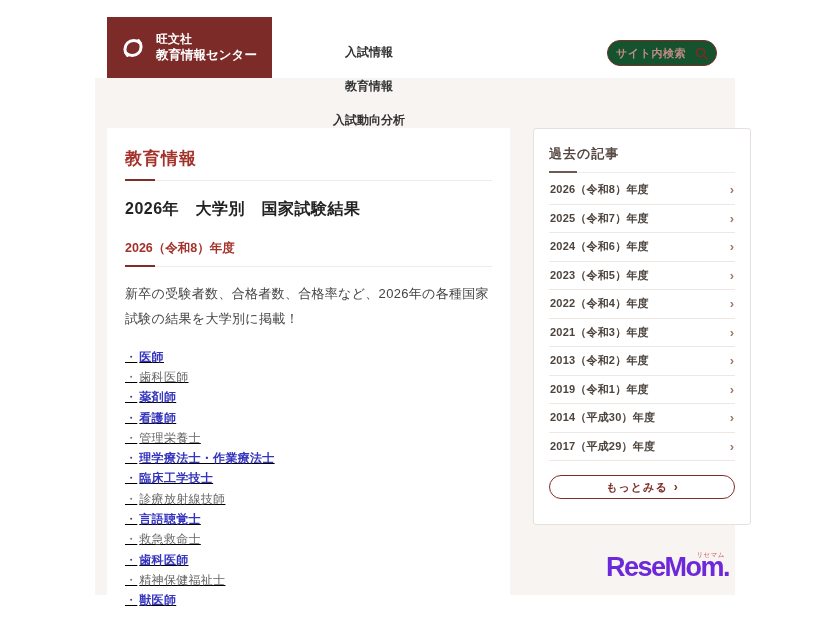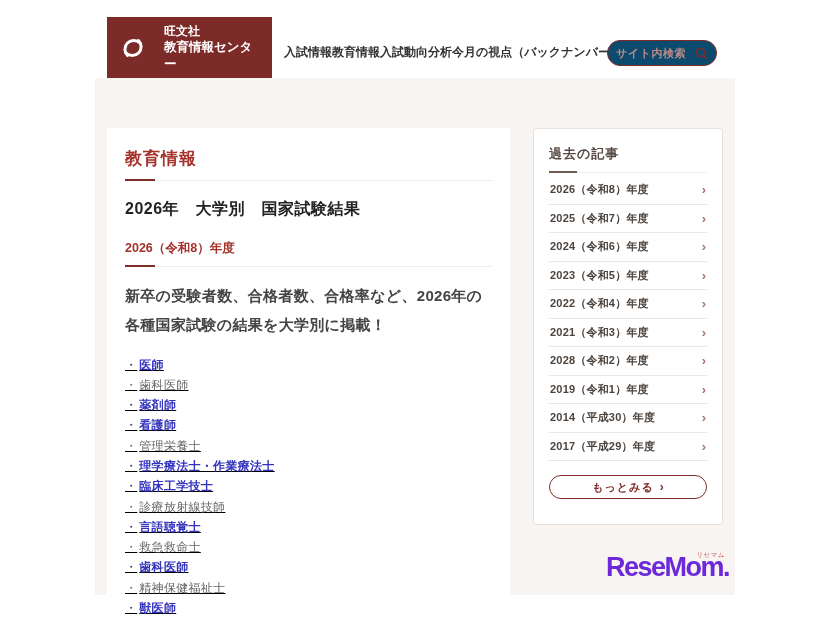--- a/index.html
+++ b/index.html
@@ -8,52 +8,52 @@
   .page { position:relative; width:826px; height:620px; }
 
   
   .bg-band { position:absolute; left:95px; top:78px; width:640px; height:517px;
     background:#f7f4f1; }
 
   
   .logo-block { position:absolute; left:107px; top:17px; width:165px; height:61px;
     background:#7c2b28; display:flex; align-items:center; padding:0 10px 0 12px; gap:9px; cursor:pointer; }
   .logo-icon { flex:0 0 auto; width:28px; height:28px; }
-  .logo-text { color:#ffffff; line-height:1.35;margin-left:8px; }
+  .logo-text { color:#ffffff; line-height:1.35; }
   .logo-line1 { font-size:12px; font-weight:bold; display:block; }
   .logo-line2 { font-size:12.5px; font-weight:bold; display:block; }
 
-  .main-nav { position:absolute; left:284px; top:44px; display:flex; align-items:center; }
+  .main-nav { position:absolute; left:284px; top:44px; display:flex; gap:17px; align-items:center;flex-direction:column; }
   .nav-link { font-size:12px; font-weight:bold; color:#333333; text-decoration:none; white-space:nowrap; cursor:pointer; }
 
   .search-pill { position:absolute; left:607px; top:40px; width:110px; height:26px;
-    border:1.5px solid #7c2b28; border-radius:14px; background:#0c4a6e;
+    border:1.5px solid #7c2b28; border-radius:14px; background:#14532d;
     display:flex; align-items:center; justify-content:center; gap:9px; cursor:pointer; }
   .search-label { font-size:11px; font-weight:bold; color:#bd8b86; letter-spacing:.5px; }
 
   
   .main-card { position:absolute; left:107px; top:128px; width:403px; height:472px;
     background:#ffffff; padding:19px 18px 10px 18px; }
   .section-title { font-size:17px; font-weight:bold; color:#a3322b; letter-spacing:1px; }
   .accent-divider { position:relative; height:1px; background:#f0ebe7; margin:10px 0 0 0; }
   .accent-divider .seg { position:absolute; left:0; top:-1px; width:30px; height:2px; background:#7e2d27; }
   .article-title { font-size:16px; font-weight:bold; color:#222222; margin-top:18px; letter-spacing:.5px; }
   .year-heading { font-size:12.5px; font-weight:bold; color:#a3322b; margin-top:20px; }
   .year-divider { margin-top:9px; }
-  .intro { font-size:15px; color:#444444; line-height:1.95; margin-top:14px; letter-spacing:.3px;font-weight:bold; }
+  .intro { font-size:13px; color:#444444; line-height:1.95; margin-top:14px; letter-spacing:.3px; }
   .exam-list { list-style:none; margin-top:15px; }
   .exam-list li { font-size:12px; line-height:20.3px; letter-spacing:.3px;text-decoration:underline; }
   .exam-list .bullet { margin-right:2px; }
   .exam-link { color:#3434be; font-weight:bold; text-decoration:none; cursor:pointer; }
   .exam-plain { color:#666666; }
   li.plain-item .bullet { color:#777777; }
   li.link-item .bullet { color:#444466; }
 
   
-  .sidebar-card { position:absolute; left:533px; top:128px; width:190px; height:397px;
+  .sidebar-card { position:absolute; left:533px; top:128px; width:218px; height:397px;
     background:#ffffff; border:1px solid #e6e1dc; border-radius:3px; padding:16px 15px 0 15px; }
   .sidebar-title { font-size:13px; font-weight:bold; color:#574a44; letter-spacing:1px; }
   .sidebar-divider { position:relative; height:1px; background:#efebe7; margin-top:9px; }
   .sidebar-divider .seg { position:absolute; left:0; top:-1px; width:28px; height:2px; background:#6d5a52; }
   .year-list { margin-top:3px; }
   .year-row { display:flex; align-items:center; justify-content:space-between;
     border-bottom:1px solid #ece7e2; padding:8px 1px 8px 1px; height:28.5px; cursor:pointer; }
   .year-label { font-size:11px; font-weight:bold; color:#4d443e; letter-spacing:.2px; }
   .chev { font-size:13px; color:#a1766a; line-height:1; font-weight:bold; }
   .more-btn { margin-top:14px; width:100%; height:24px; background:#ffffff;
@@ -158,21 +158,21 @@
         </div>
         <div class="year-row">
           <span class="year-label">2022（令和4）年度</span>
           <span class="chev">›</span>
         </div>
         <div class="year-row">
           <span class="year-label">2021（令和3）年度</span>
           <span class="chev">›</span>
         </div>
         <div class="year-row">
-          <span class="year-label">2028（令和2）年度</span>
+          <span class="year-label">2013（令和2）年度</span>
           <span class="chev">›</span>
         </div>
         <div class="year-row">
           <span class="year-label">2019（令和1）年度</span>
           <span class="chev">›</span>
         </div>
         <div class="year-row">
           <span class="year-label">2014（平成30）年度</span>
           <span class="chev">›</span>
         </div>

